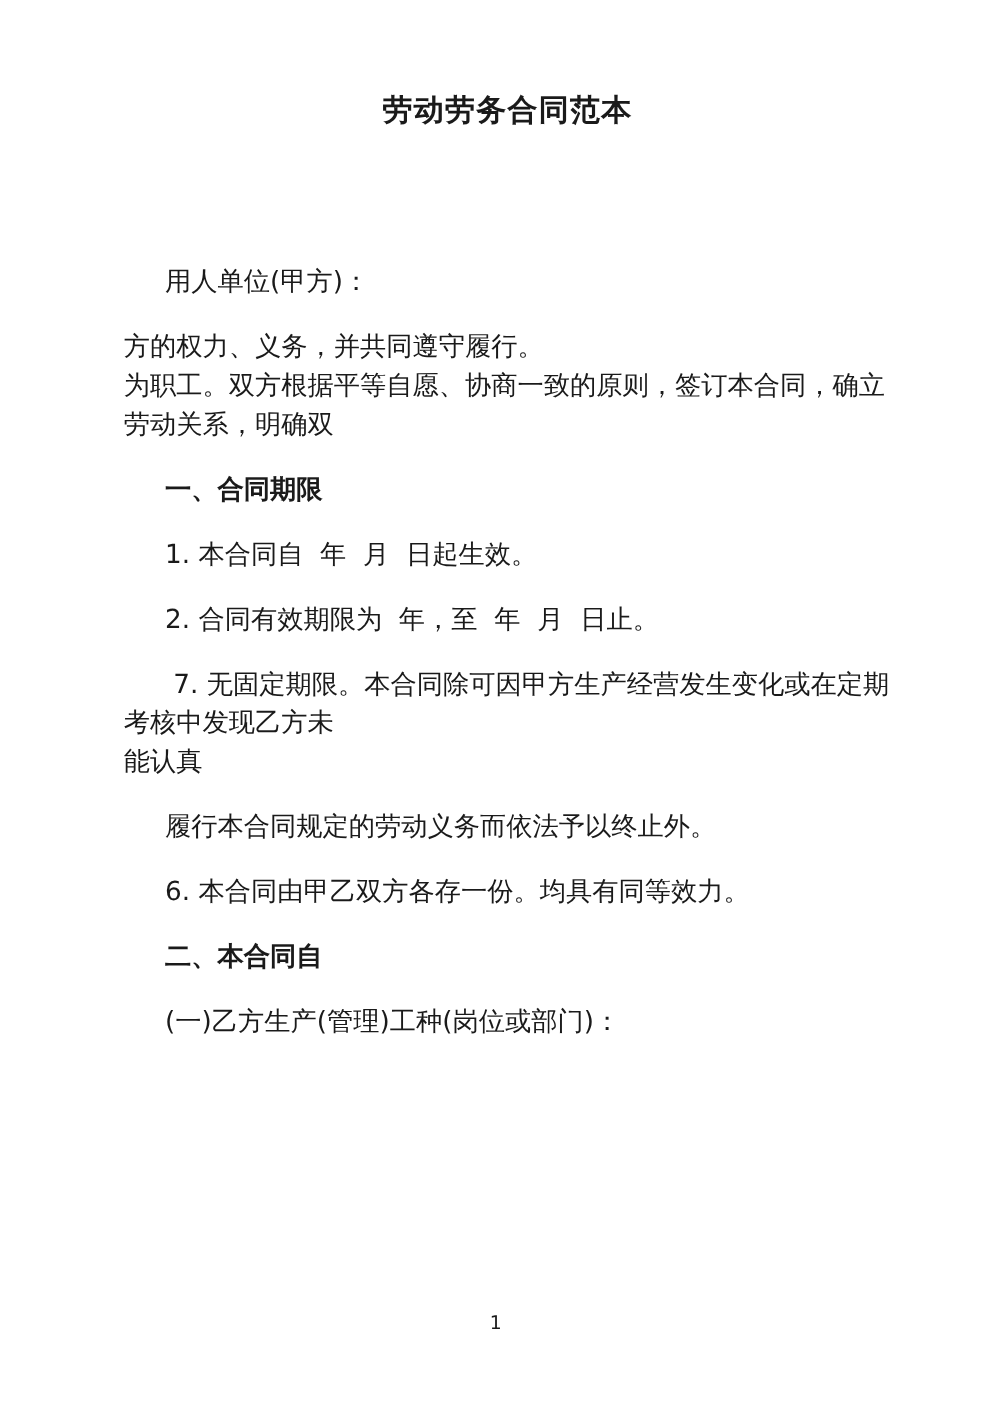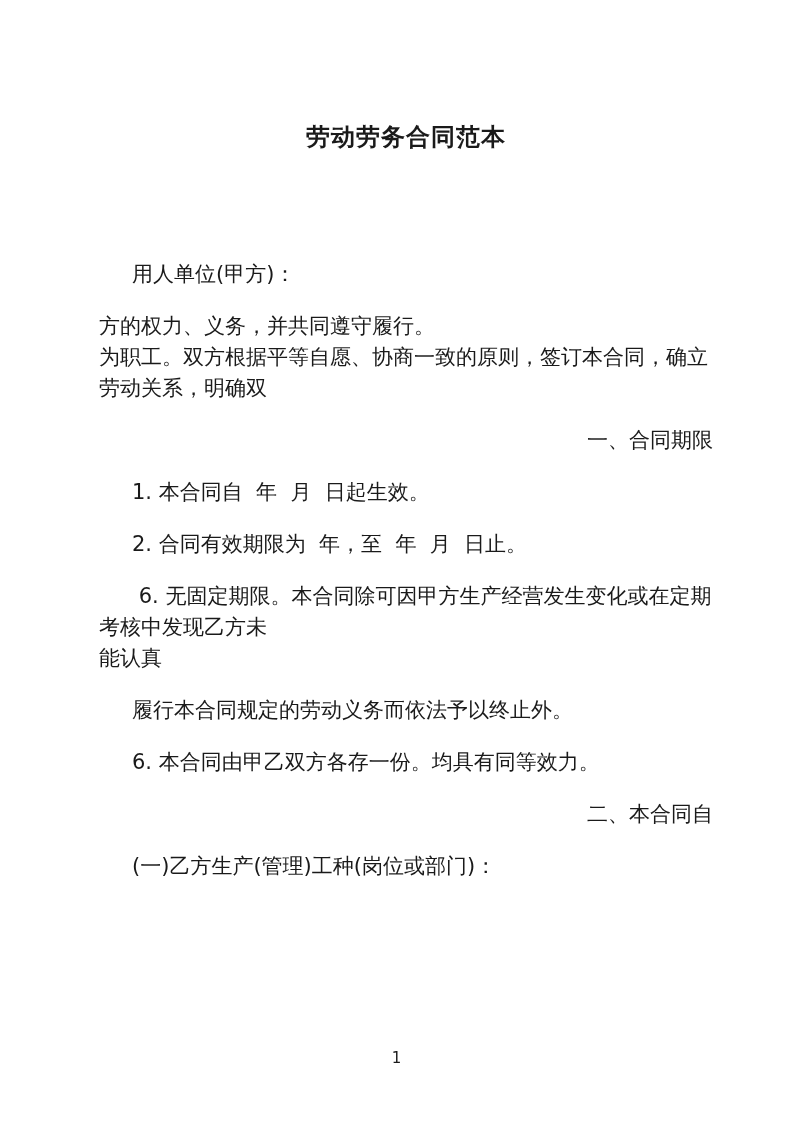--- a/index.html
+++ b/index.html
@@ -10,21 +10,21 @@
   .page {
     position: relative;
     width: 793px;
     height: 1122px;
     background: #ffffff;
     overflow: hidden;
     font-family: "DejaVu Sans", "Liberation Sans", sans-serif;
     color: #1a1a1a;
   }
   .content {
-    padding: 120px 80px 0 99px;
+    padding: 71px 80px 0 99px;
   }
   .doc-title {
     margin: 0 0 105px 0;
     font-size: 24px;
     line-height: 34px;
     font-weight: bold;
     text-align: center;
     letter-spacing: 1px;
   }
   .para {
@@ -32,22 +32,21 @@
     font-size: 21px;
   }
   .line {
     line-height: 31px;
     white-space: pre-wrap;
   }
   .indent {
     text-indent: 33px;
   }
   .heading {
-    font-weight: normal;
-    text-align: right;
+    font-weight: bold;
   }
   .page-number {
     position: absolute;
     top: 1048px;
     left: 0;
     right: 0;
     text-align: center;
     font-size: 15px;
     line-height: 20px;
     color: #1a1a1a;
@@ -78,21 +77,21 @@
 
     <div class="para">
       <div class="line indent">1. 本合同自  年  月  日起生效。</div>
     </div>
 
     <div class="para">
       <div class="line indent">2. 合同有效期限为  年，至  年  月  日止。</div>
     </div>
 
     <div class="para">
-      <div class="line indent"> 6. 无固定期限。本合同除可因甲方生产经营发生变化或在定期考核中发现乙方未</div>
+      <div class="line indent"> 7. 无固定期限。本合同除可因甲方生产经营发生变化或在定期考核中发现乙方未</div>
       <div class="line">能认真</div>
     </div>
 
     <div class="para">
       <div class="line indent">履行本合同规定的劳动义务而依法予以终止外。</div>
     </div>
 
     <div class="para">
       <div class="line indent">6. 本合同由甲乙双方各存一份。均具有同等效力。</div>
     </div>

